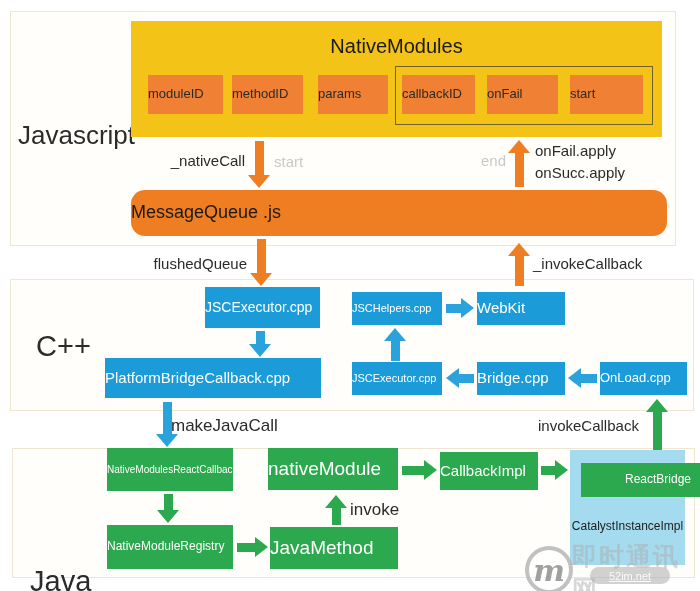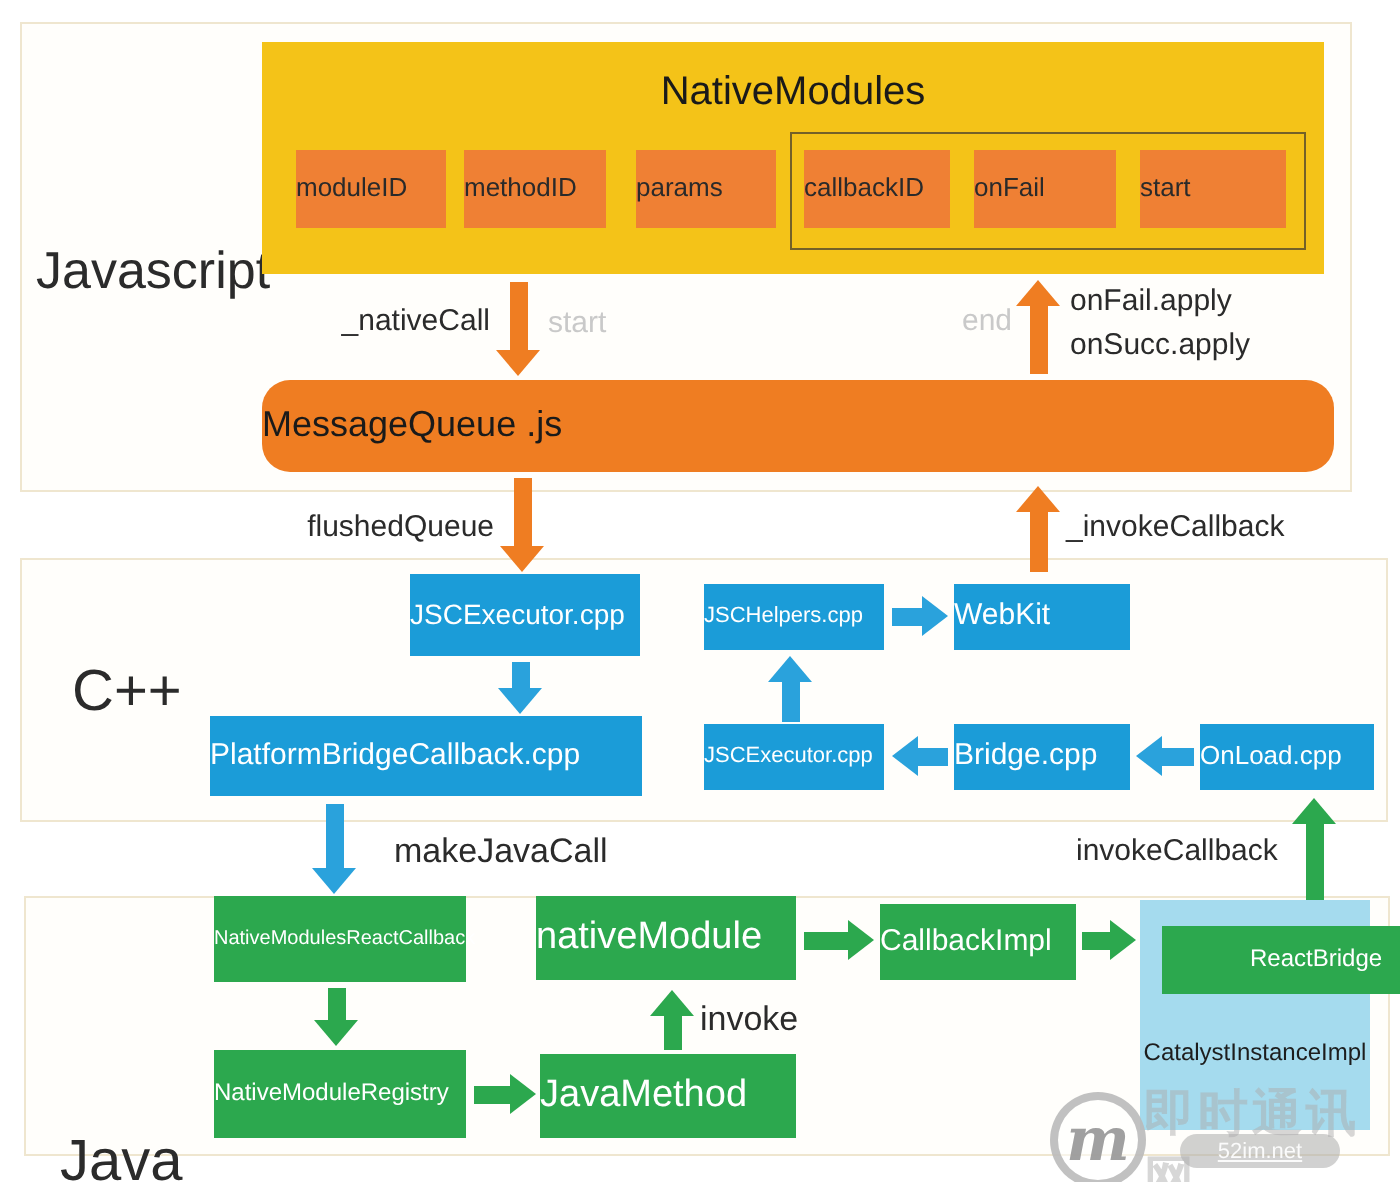--- a/index.html
+++ b/index.html
@@ -153,21 +153,21 @@
     </div>
   <div class="arr h left c-blue" style="left:568px;top:368px;width:29px;height:20px;">
       <i class="head"></i>
       <i class="shaft"></i>
     </div>
 
   <div class="arr v down c-blue" style="left:156px;top:402px;width:22px;height:45px;">
       <i class="shaft"></i>
       <i class="head"></i>
     </div>
-  <div class="flow-label" style="left:197px;top:416px;font-size:17px;">makeJavaCall</div>
+  <div class="flow-label" style="left:171px;top:416px;font-size:17px;">makeJavaCall</div>
   <div class="arr v up c-green" style="left:646px;top:399px;width:22px;height:51px;">
       <i class="head"></i>
       <i class="shaft"></i>
     </div>
   <div class="flow-label" style="left:538px;top:417px;font-size:15px;">invokeCallback</div>
 
   <div class="node green" style="left:107px;top:448px;width:126px;height:43px;font-size:10px;">
     <span>NativeModulesReactCallback</span>
     </div>
   <div class="node green" style="left:107px;top:525px;width:126px;height:44px;font-size:12px;">

